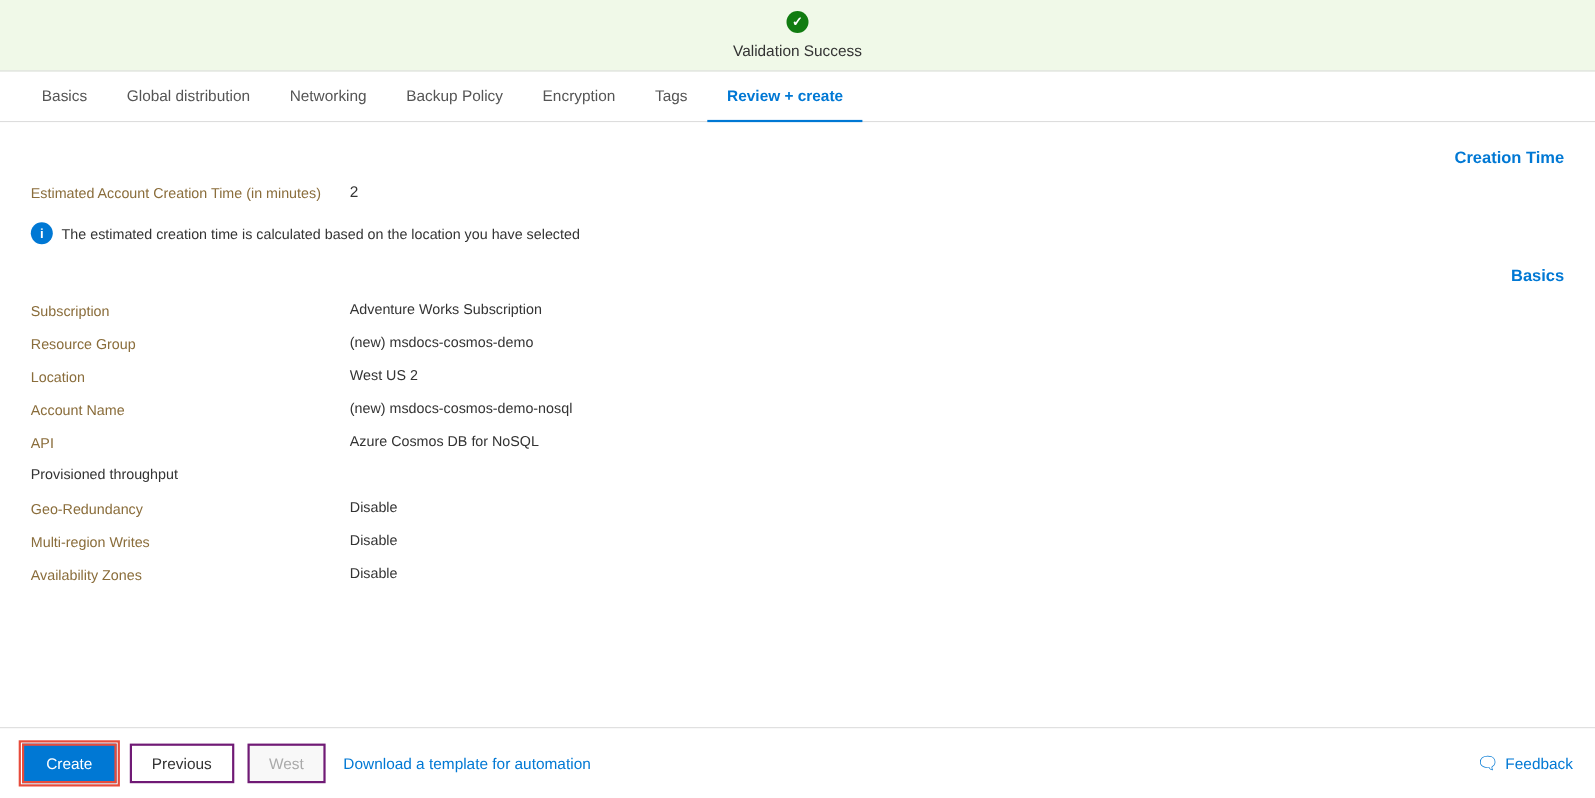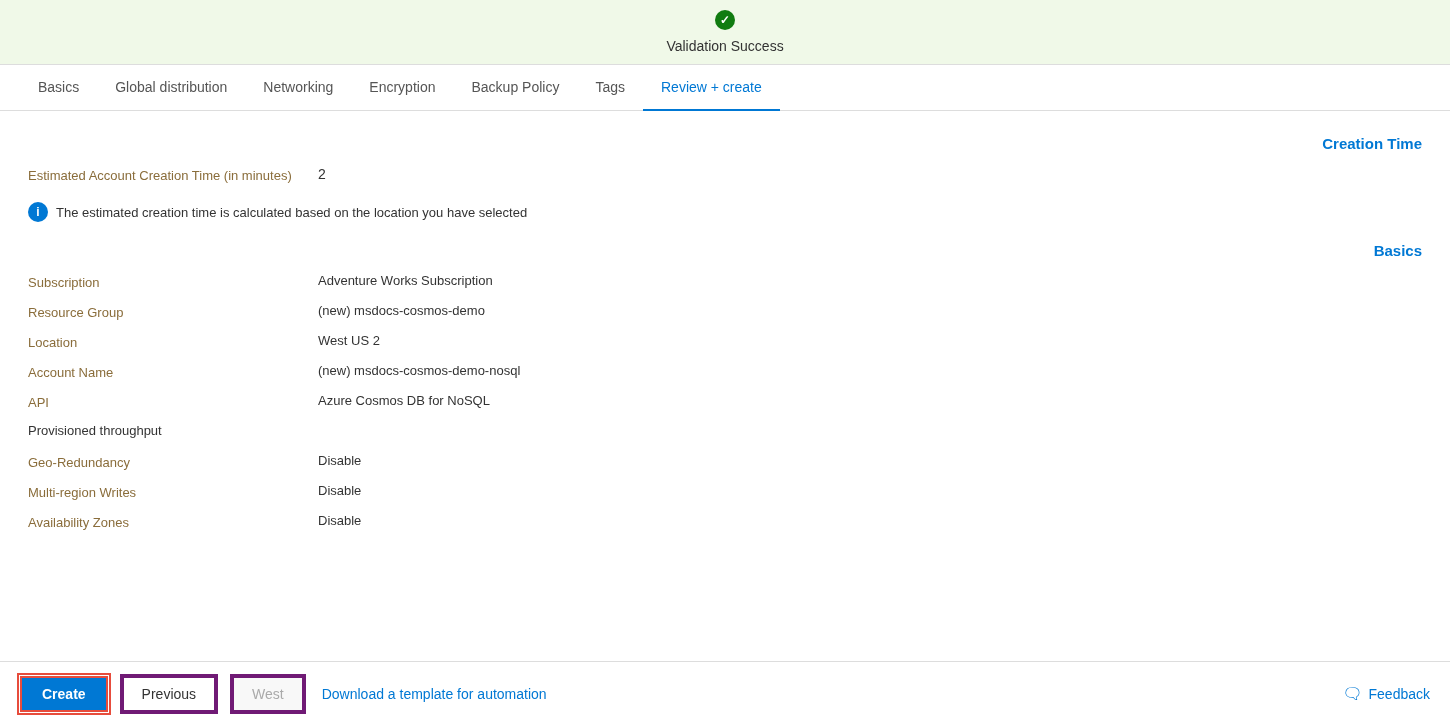--- a/index.html
+++ b/index.html
@@ -57,21 +57,21 @@
       font-size: 14px;
       color: #555;
       cursor: pointer;
       white-space: nowrap;
       border-bottom: 2px solid transparent;
       margin-bottom: -1px;
     }
     .tab.active {
       color: #0078d4;
       border-bottom: 2px solid #0078d4;
-      font-weight: 400;
+      font-weight: 700;
     }
 
     
     .main-content {
       padding: 24px 28px;
       overflow-y: auto;
       height: calc(725px - 48px - 48px - 64px);
     }
 
     
@@ -144,30 +144,30 @@
       align-items: center;
       padding: 0 20px;
       gap: 12px;
     }
     .btn-create {
       background: #0078d4;
       color: #fff;
       border: 2px solid #e74c3c;
       padding: 8px 20px;
       font-size: 14px;
-      font-weight: 700;
+      font-weight: 400;
       cursor: pointer;
       outline: 2px solid #e74c3c;
       outline-offset: 1px;
     }
 
     .btn-secondary {
       background: #fff;
       color: #333;
-      border: 4px solid #701a75;
+      border: 2px solid #701a75;
       padding: 8px 18px;
       font-size: 14px;
       cursor: pointer;
     }
     .btn-secondary:disabled {
       color: #aaa;
       cursor: default;
       background: #f8f8f8;
     }
 
@@ -204,22 +204,22 @@
 
 <div class="validation-bar">
   <div class="validation-icon"></div>
   <span class="validation-text">Validation Success</span>
 </div>
 
 <div class="tabs">
   <div class="tab">Basics</div>
   <div class="tab">Global distribution</div>
   <div class="tab">Networking</div>
+  <div class="tab">Backup Policy</div>
   <div class="tab">Encryption</div>
-  <div class="tab">Backup Policy</div>
   <div class="tab">Tags</div>
   <div class="tab active">Review + create</div>
 </div>
 
 <div class="main-content">
 
   <div class="section-spacer">
     <div class="section-heading">Creation Time</div>
 
     <div class="detail-row">

